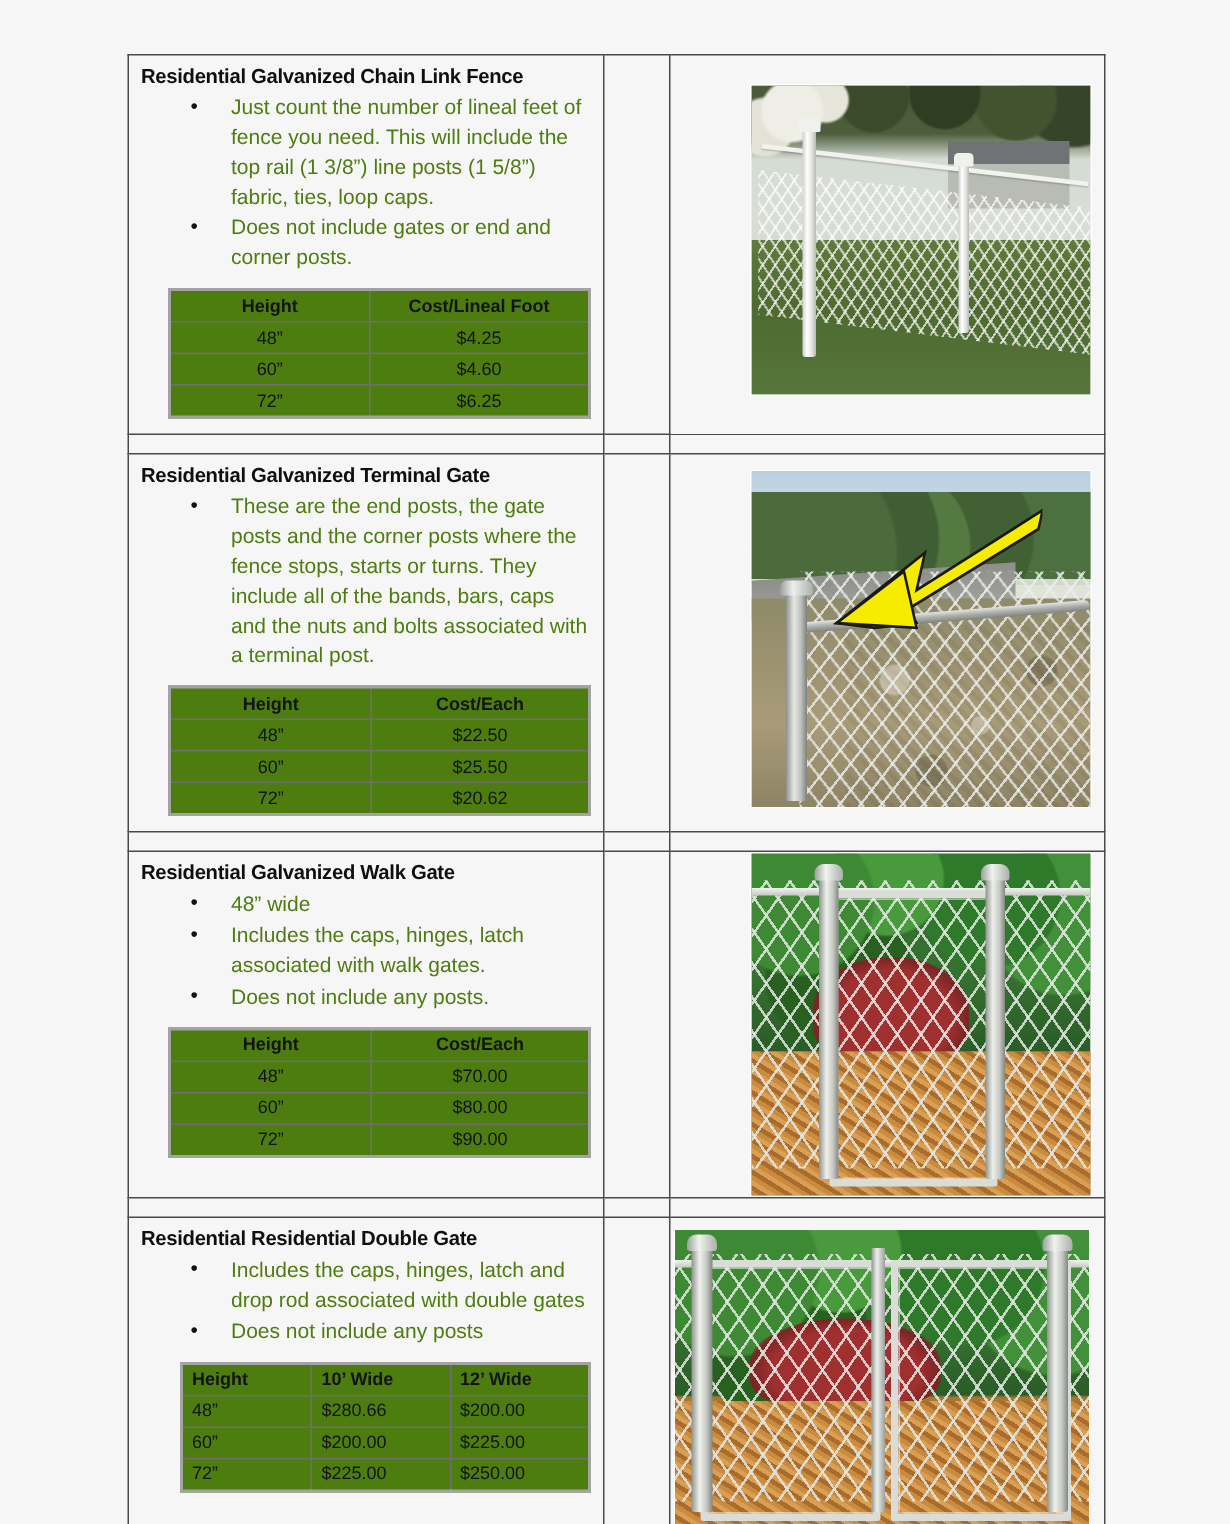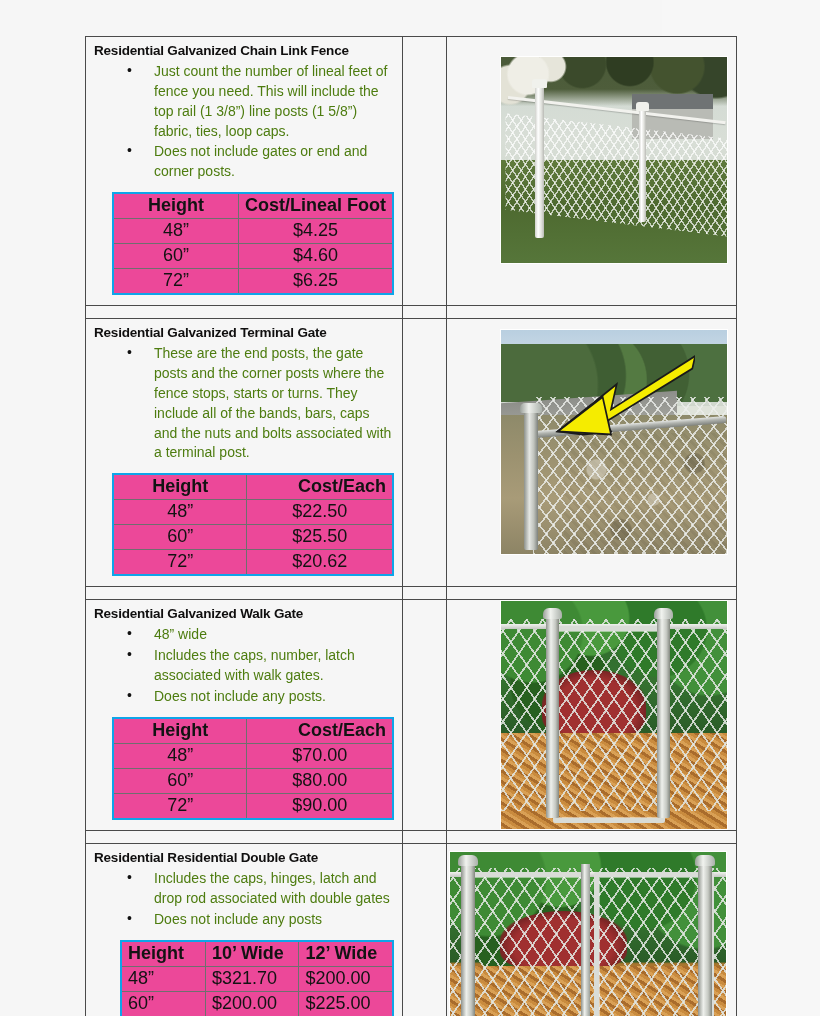--- a/index.html
+++ b/index.html
@@ -82,41 +82,41 @@
     font-size: 14px;
     line-height: 1.42;
     color: #111;
   }
 
   
   .inner-wrap { padding-top: 9px; }
   table.inner {
     border-collapse: collapse;
     table-layout: fixed;
-    font-size: 18px;
-    background: #ec4899;
-    border: 2px solid #0ea5e9;
+    font-size: 12px;
+    background: #4d7c0f;
+    border: 2px solid #a3a3a3;
   }
   table.inner td, table.inner th {
     border: 1px solid #6f6f6f;
     padding: 1px 6px 2px 6px;
     height: 17px;
     font-weight: normal;
     color: #131313;
     white-space: nowrap;
   }
   table.inner th {
     font-weight: bold;
   }
 
   
   .inner.two { margin-left: 18px; }
   .inner.two th, .inner.two td { text-align: center; }
   .inner.two .c0 { width: 127px; }
-  .inner.two .c1 { width: 137px; text-align: right; }
+  .inner.two .c1 { width: 137px; }
 
   
   .inner.three { margin-left: 26px; }
   .inner.three th, .inner.three td { text-align: left; }
   .inner.three .c0 { width: 82px; }
   .inner.three .c1 { width: 87px; }
   .inner.three .c2 { width: 87px; }
 
   
   .photo-cell { padding: 0; position: relative; }
@@ -433,21 +433,21 @@
         <td></td>
         <td></td>
       </tr>
 
       <tr>
         <td>
           <div class="cellpad">
             <div class="section-heading">Residential Galvanized Walk Gate</div>
             <ul class="bullets">
               <li>48” wide</li>
-              <li>Includes the caps, number, latch associated with walk gates.</li>
+              <li>Includes the caps, hinges, latch associated with walk gates.</li>
               <li>Does not include any posts.</li>
             </ul>
             <div class="inner-wrap">
               <table class="inner two">
                 <tbody>
                   <tr>
                     <th class="c0">Height</th>
                     <th class="c1">Cost/Each</th>
                   </tr>
                   <tr>
@@ -500,21 +500,21 @@
             <div class="inner-wrap">
               <table class="inner three">
                 <tbody>
                   <tr>
                     <th class="c0">Height</th>
                     <th class="c1">10’ Wide</th>
                     <th class="c2">12’ Wide</th>
                   </tr>
                   <tr>
                     <td>48”</td>
-                    <td>$321.70</td>
+                    <td>$280.66</td>
                     <td>$200.00</td>
                   </tr>
                   <tr>
                     <td>60”</td>
                     <td>$200.00</td>
                     <td>$225.00</td>
                   </tr>
                   <tr>
                     <td>72”</td>
                     <td>$225.00</td>

